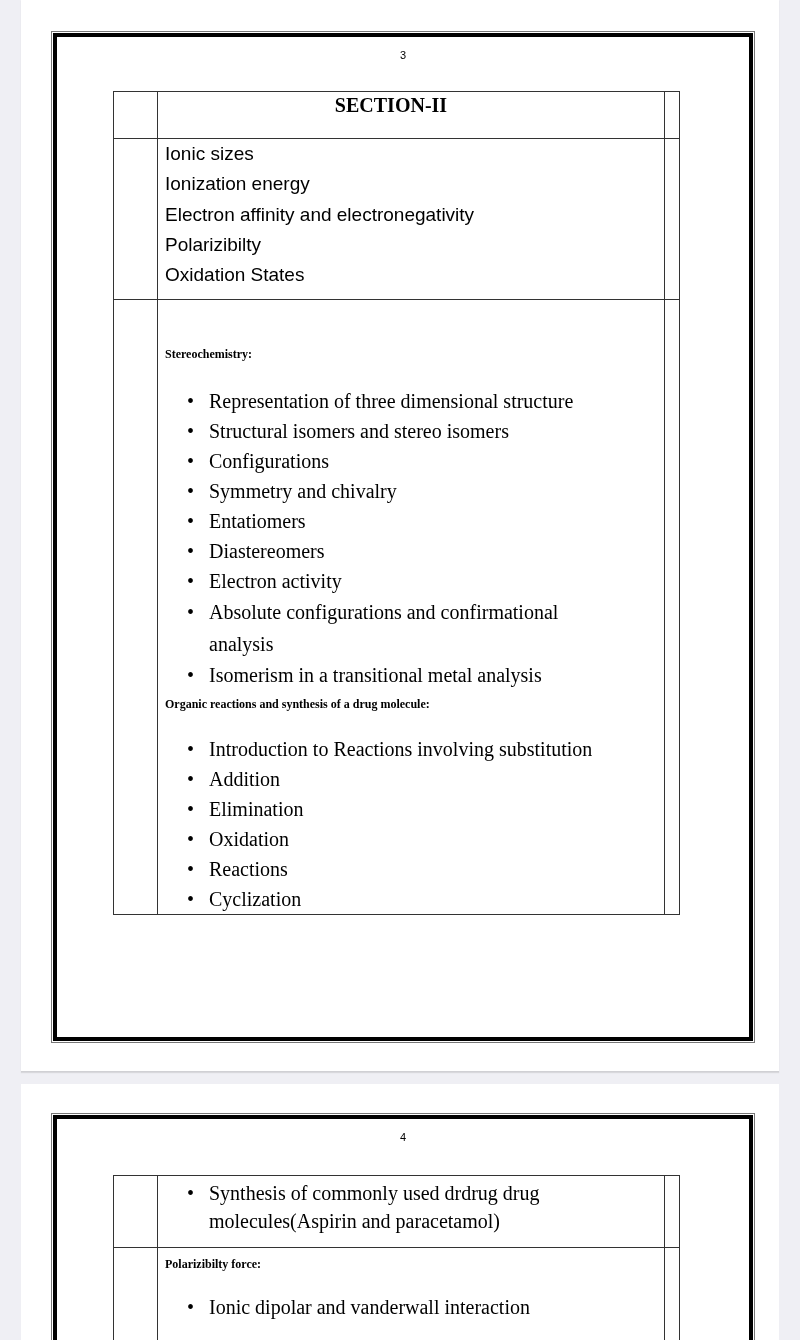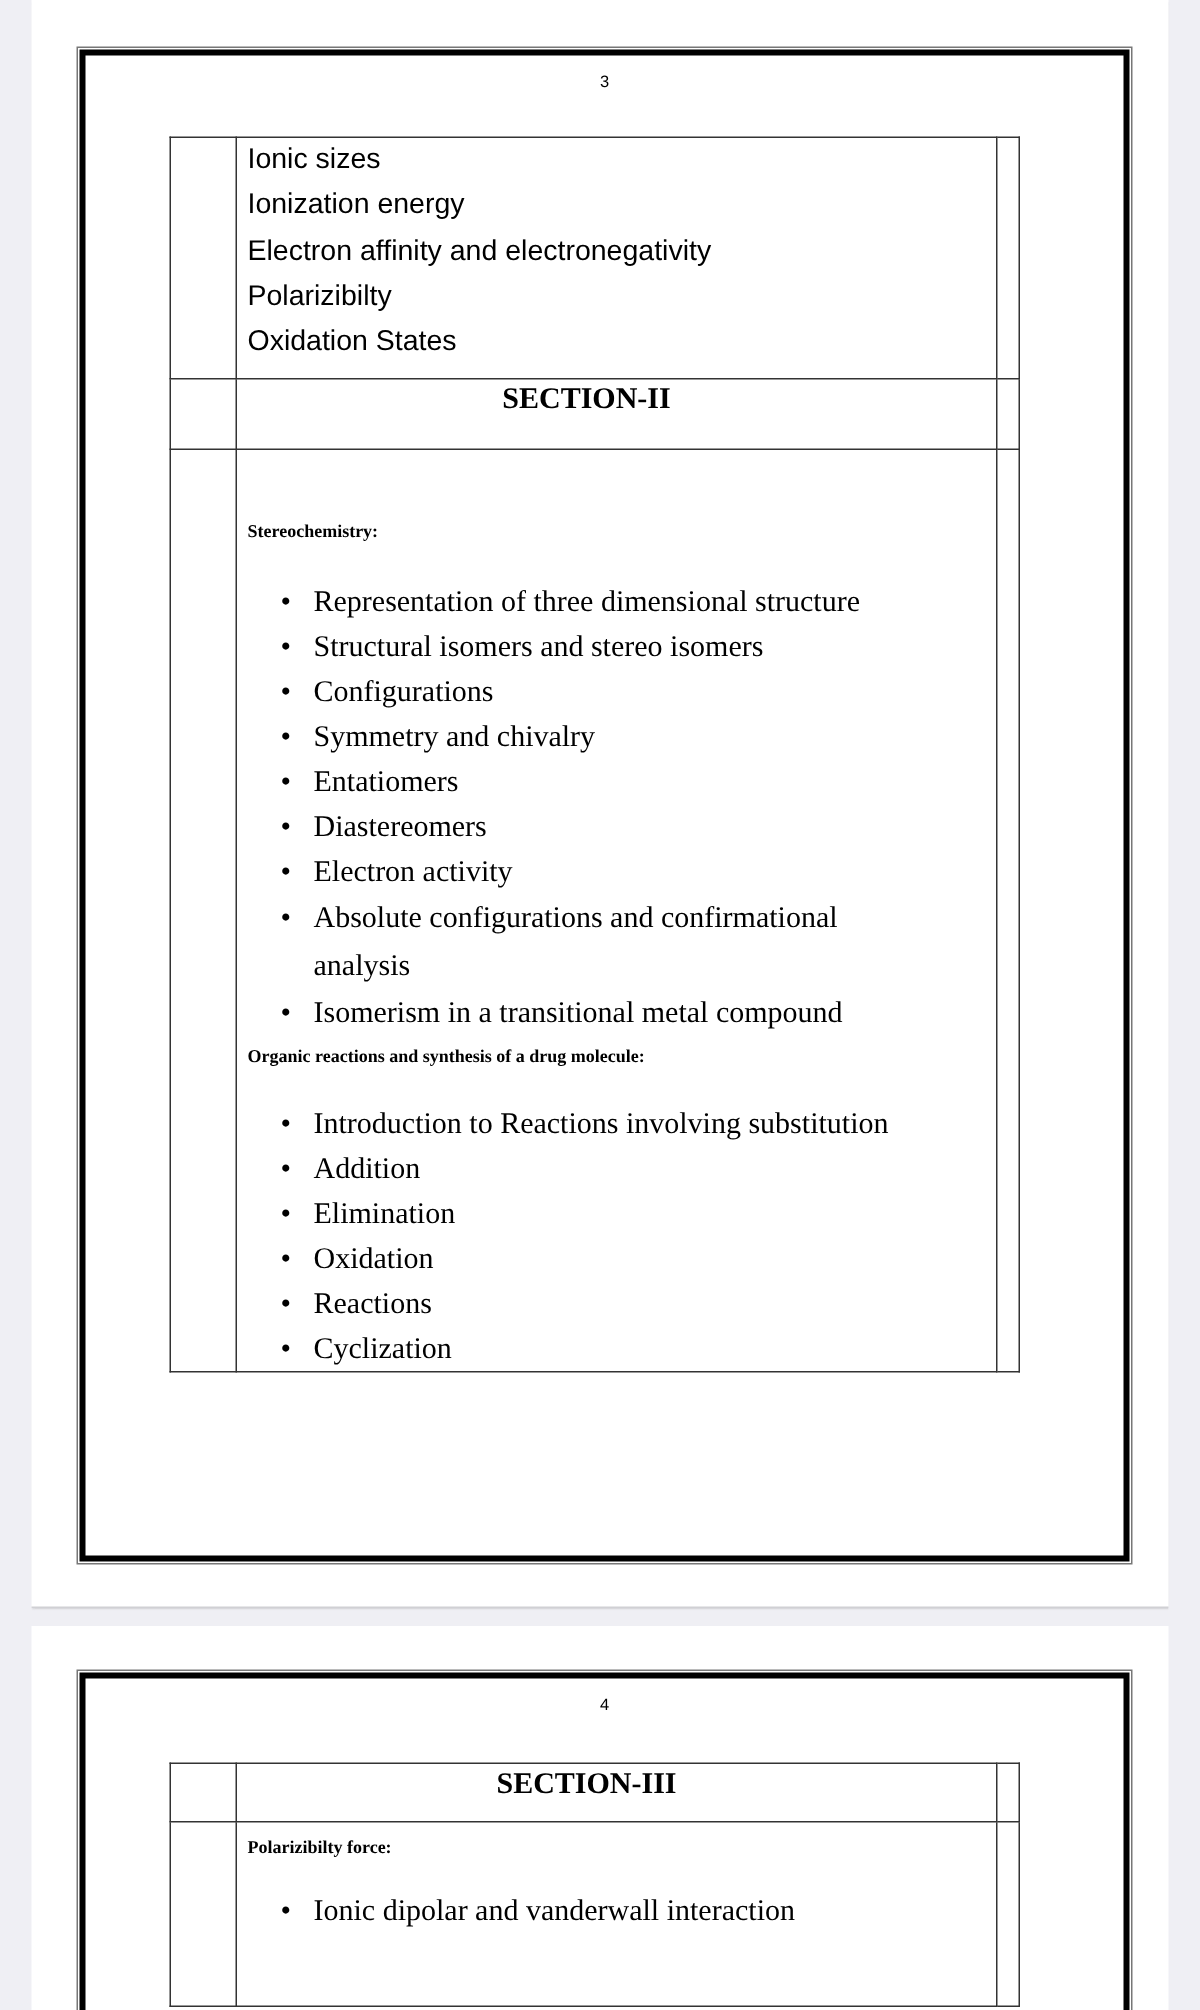--- a/index.html
+++ b/index.html
@@ -29,48 +29,48 @@
 </head>
 <body>
 
 <div class="page page1">
   <div class="frame">
     <div class="pnum">3</div>
     <table style="top:54px;">
       <tbody>
           <tr>
         <td class="c1"></td>
+        <td class="sec" style="height:44px;">SECTION-II</td>
+        <td class="c3"></td>
+      </tr>
+      <tr>
+        <td class="c1"></td>
         <td class="main sans" style="height:160px;">
           <div>Ionic sizes</div>
           <div>Ionization energy</div>
           <div>Electron affinity and electronegativity</div>
           <div>Polarizibilty</div>
           <div>Oxidation States</div>
         </td>
-        <td class="c3"></td>
-      </tr>
-      <tr>
-        <td class="c1"></td>
-        <td class="sec" style="height:44px;">SECTION-II</td>
         <td class="c3"></td>
       </tr>
       <tr>
         <td class="c1"></td>
         <td class="main" style="padding-top:40px; height:572px;">
           <div class="head">Stereochemistry:</div>
           <ul style="margin-top:18px;">
             <li>Representation of three dimensional structure</li>
             <li>Structural isomers and stereo isomers</li>
             <li>Configurations</li>
             <li>Symmetry and chivalry</li>
             <li>Entatiomers</li>
             <li>Diastereomers</li>
             <li>Electron activity</li>
             <li class="wrap" style="padding-right:50px;">Absolute configurations and confirmational analysis</li>
-            <li>Isomerism in a transitional metal compound</li>
+            <li>Isomerism in a transitional metal analysis</li>
           </ul>
           <div class="head" style="padding-right:90px;">Organic reactions and synthesis  of a drug molecule:</div>
           <ul style="margin-top:16px;">
             <li>Introduction to Reactions involving substitution</li>
             <li>Addition</li>
             <li>Elimination</li>
             <li>Oxidation</li>
             <li>Reactions</li>
             <li>Cyclization</li>
           </ul>
@@ -80,23 +80,27 @@
     </tbody>
       </table>
   </div>
 </div>
 
 <div class="page page2">
   <div class="frame">
     <div class="pnum">4</div>
     <table style="top:56px;">
       <tbody>
-      <tr>
+          <tr>
         <td class="c1"></td>
-        <td class="sec" style="height:36px;">SECTION-III</td>
+        <td class="main" style="height:68px; padding-top:3px;">
+          <ul>
+            <li class="wrap" style="line-height:28px; padding-right:80px;">Synthesis of commonly used drdrug drug molecules(Aspirin and paracetamol)</li>
+          </ul>
+        </td>
         <td class="c3"></td>
       </tr>
       <tr>
         <td class="c1"></td>
         <td class="main" style="height:120px; padding-top:2px;">
           <div class="head">Polarizibilty force:</div>
           <ul style="margin-top:14px;">
             <li>Ionic dipolar and vanderwall interaction</li>
           </ul>
         </td>

